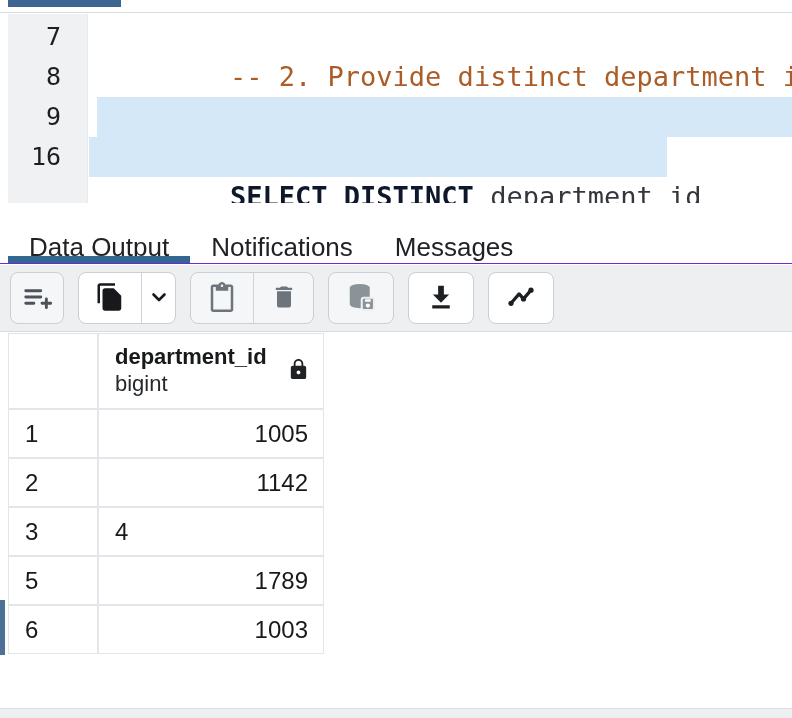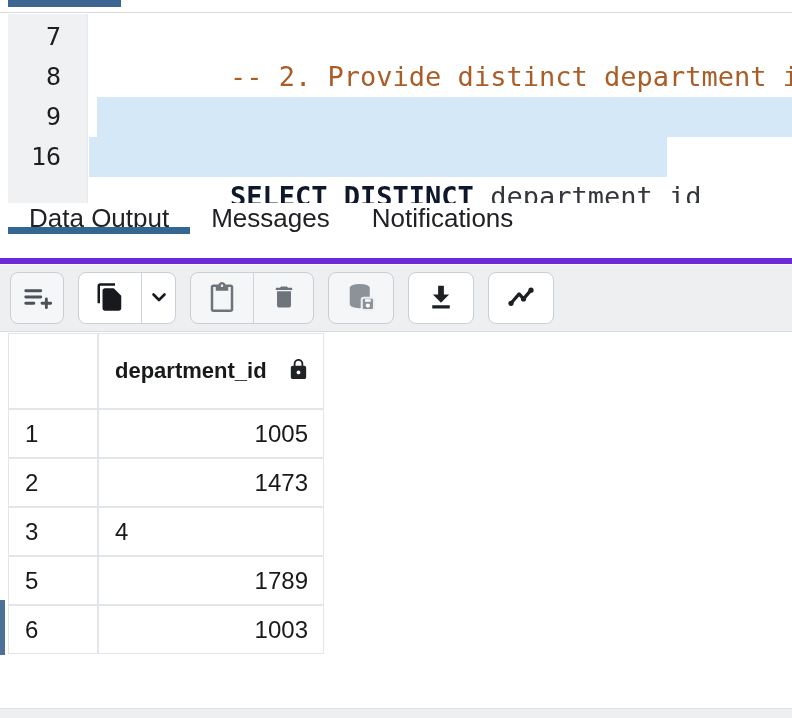--- a/index.html
+++ b/index.html
@@ -19,22 +19,22 @@
   .code-line { position:relative; height:40px; line-height:40px; font-size:27px; white-space:pre; }
   .line-text { position:relative; z-index:1; padding-left:11px; color:#33363b; }
   .sel { position:absolute; top:0; bottom:0; background:#d5e8f8; }
   .sel-9 { left:8px; right:0; }
   .sel-10 { left:0; width:578px; }
   .tok-comment { color:#ab5d28; }
   .tok-kw { color:#0f172a; font-weight:bold; }
   .tok-plain { color:#33363b; }
 
   
-  .tabs { position:absolute; top:203px; left:0; width:792px; height:61px; background:#fff; border-bottom:6px solid #6d28d9;
-          display:flex; align-items:flex-start; padding-left:8px; }
+  .tabs { position:absolute; top:203px; left:0; width:792px; height:61px; background:#fff; border-bottom:1px solid #6d28d9;
+          display:flex; align-items:flex-end; padding-left:8px; }
   .tab { position:relative; display:flex; align-items:center; padding:0 21px; font-size:26px; color:#202124; cursor:default; }
   .tab.active::after { content:""; position:absolute; left:0; right:0; bottom:0; height:7px; background:#336791; }
 
   
   .toolbar { position:absolute; top:265px; left:0; width:792px; height:67px; background:#edeff1; border-bottom:1px solid #d8dce0;
              display:flex; align-items:center; padding-left:10px; }
   .btn-group { display:flex; height:52px; border:1px solid #c9cfd6; border-radius:8px; background:#fff; overflow:hidden; margin-right:14px; flex:0 0 auto; }
   .btn-group.flat { background:#f4f6f7; }
   .btn { display:flex; align-items:center; justify-content:center; border:none; background:transparent; height:100%; }
   .btn + .btn { border-left:1px solid #ced3d9; }
@@ -82,22 +82,22 @@
       <div class="code-line">
         <div class="sel sel-10"></div>
         
       </div>
       <div class="code-line"><span class="line-text"></span></div>
     </div>
   </div>
 
   <div class="tabs">
     <div class="tab active">Data Output</div>
+    <div class="tab">Notifications</div>
     <div class="tab">Messages</div>
-    <div class="tab">Notifications</div>
   </div>
 
   <div class="toolbar">
 
     <div class="btn-group flat">
       <button class="btn w52">
         <span>
           <svg width="30" height="30" viewBox="0 0 24 24" fill="none" stroke="#4d5359" stroke-width="2.3" stroke-linecap="round">
             <path d="M3 7h12M3 12h12M3 17h6.5"></path>
               <path d="M16 17h7M19.5 13.5v7"></path>
@@ -178,32 +178,33 @@
       </button>
     </div>
 
   </div>
 
   <div class="grid">
     <div class="cell th-empty"></div>
     <div class="cell th-data">
       <div>
         <div class="col-name">department_id</div>
+        <div class="col-type">bigint</div>
       </div>
       <span>
         <svg width="23" height="23" viewBox="0 0 24 24" fill="#202326">
           <path d="M18 8h-1V6c0-2.76-2.24-5-5-5S7 3.24 7 6v2H6c-1.1 0-2 .9-2 2v10c0 1.1.9 2 2 2h12c1.1 0 2-.9 2-2V10c0-1.1-.9-2-2-2zm-6 9c-1.1 0-2-.9-2-2s.9-2 2-2 2 .9 2 2-.9 2-2 2zm3.1-9H8.9V6c0-1.71 1.39-3.1 3.1-3.1 1.71 0 3.1 1.39 3.1 3.1v2z"></path>
         </svg>
       </span>
     </div>
 
     <div class="cell td-num">1</div>
     <div class="cell td-val">1005</div>
     <div class="cell td-num">2</div>
-    <div class="cell td-val">1473</div>
+    <div class="cell td-val">1142</div>
     <div class="cell td-num">3</div>
     <div class="cell td-num">4</div>
     <div class="cell td-num">5</div>
     <div class="cell td-val">1789</div>
     <div class="cell td-num">6</div>
     <div class="cell td-val">1003</div>
   </div>
 
   <div class="left-thumb"></div>
   <div class="bottom-strip"></div>

